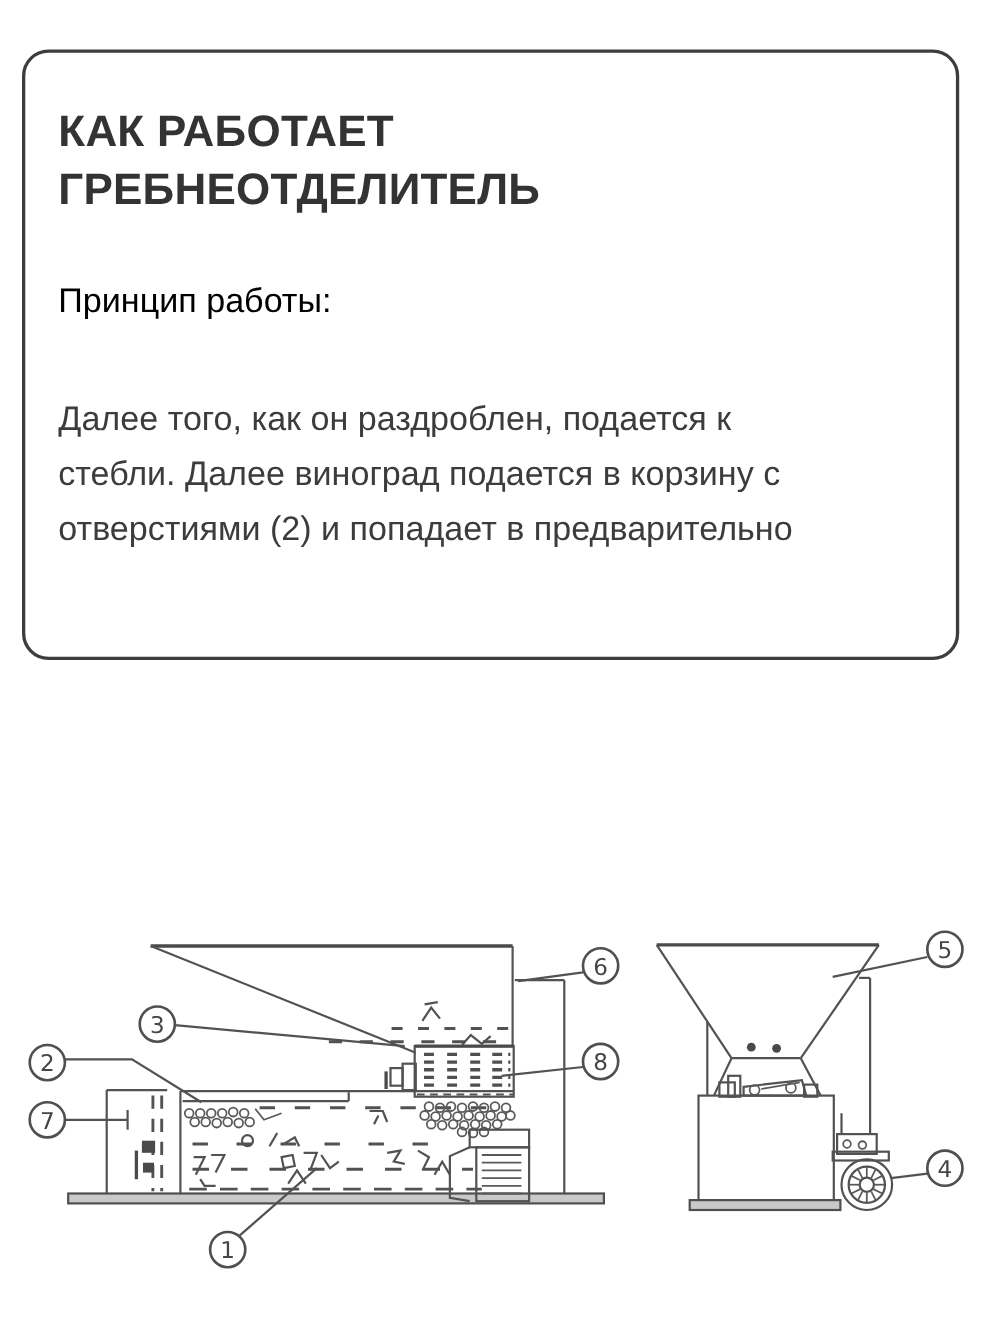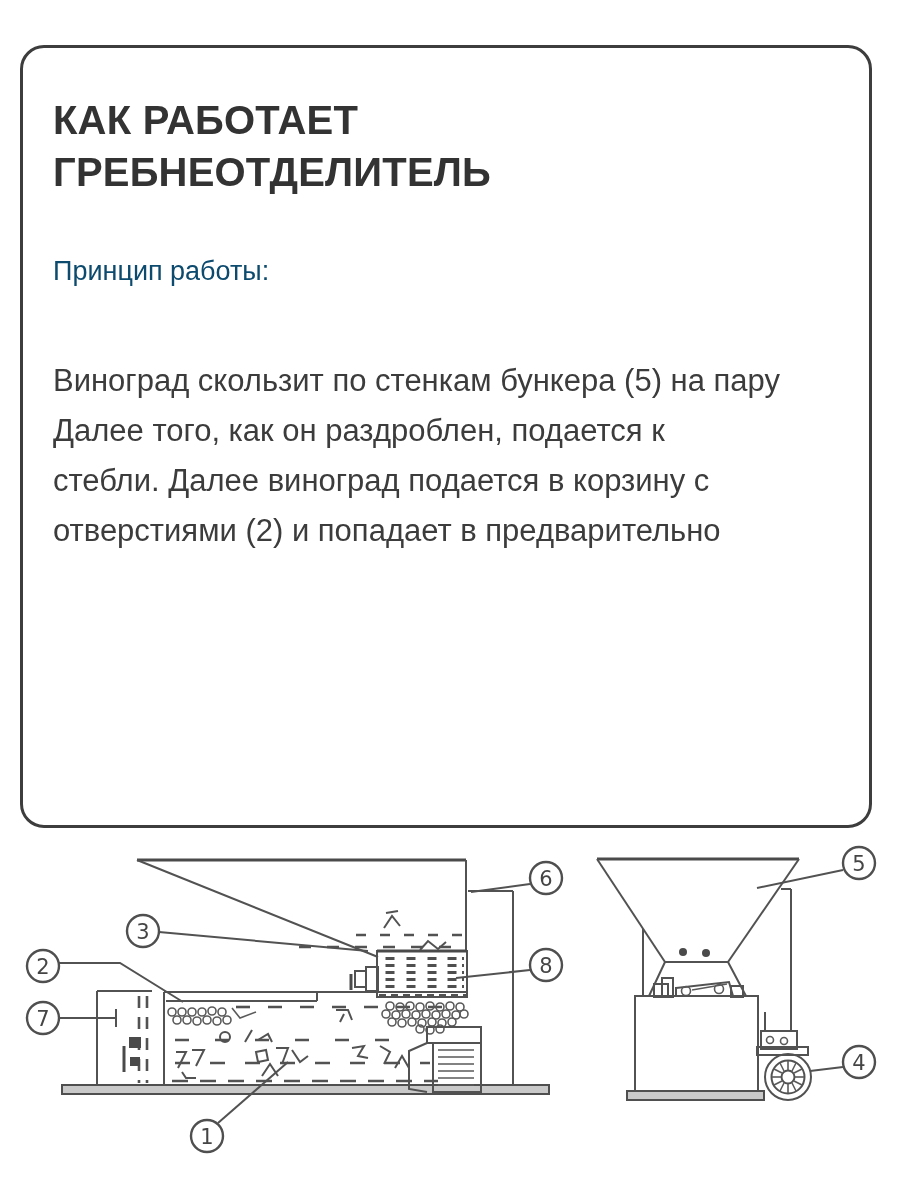--- a/index.html
+++ b/index.html
@@ -1,22 +1,22 @@
 <!DOCTYPE html>
 <html><head>
 <meta charset="utf-8">
 <style>
   html,body{margin:0;padding:0;background:#fff;}
   .page{position:relative;width:900px;height:1200px;background:#ffffff;overflow:hidden;
         font-family:"Liberation Sans", sans-serif;}
-  .card{position:absolute;left:20px;top:45px;width:852px;height:783px;
+  .card{position:absolute;left:20px;top:45px;width:852px;height:555px;
         border:3px solid #3d3d3d;border-radius:24px;box-sizing:border-box;background:#fff;}
   .card-title{position:absolute;left:30px;top:46px;margin:0;font-size:40px;line-height:52px;
         font-weight:700;color:#333;letter-spacing:.2px;}
-  .card-subtitle{position:absolute;left:30px;top:208px;font-size:27px;color:#0c4a6e;}
+  .card-subtitle{position:absolute;left:30px;top:208px;font-size:31px;color:#000000;}
   .card-paragraph{position:absolute;left:30px;top:308px;font-size:31px;line-height:50px;color:#3c3c3c;}
   .para-line{white-space:nowrap;}
   .diagram-wrap{position:absolute;left:0;top:790px;width:900px;height:410px;}
   svg{display:block;}
   .ln{stroke:#525252;stroke-width:2;fill:none;}
   .ln3{stroke:#4a4a4a;stroke-width:3;fill:none;}
   .thin{stroke:#5a5a5a;stroke-width:1.6;fill:none;}
   .fillblob{fill:#4a4a4a;stroke:none;}
   .baseplate{fill:#c9c9c9;stroke:#4f4f4f;stroke-width:2;}
   .callout-circle{fill:#fff;stroke:#4f4f4f;stroke-width:2.4;}
@@ -30,21 +30,20 @@
 
 <div class="page">
 
   <div class="card">
     <h1 class="card-title">
       <span>КАК РАБОТАЕТ</span><br>
       <span>ГРЕБНЕОТДЕЛИТЕЛЬ</span>
     </h1>
     <div class="card-subtitle">Принцип работы:</div>
     <div class="card-paragraph">
-      <div class="para-line">Виноград скользит по стенкам бункера (5) на пару</div>
       <div class="para-line">Далее того, как он раздроблен, подается к</div>
       <div class="para-line">стебли. Далее виноград подается в корзину с</div>
       <div class="para-line">отверстиями (2) и попадает в предварительно</div>
     </div>
   </div>
 
   <div class="diagram-wrap">
   <svg width="900" height="410" viewBox="0 790 900 410">
 
     <g>

